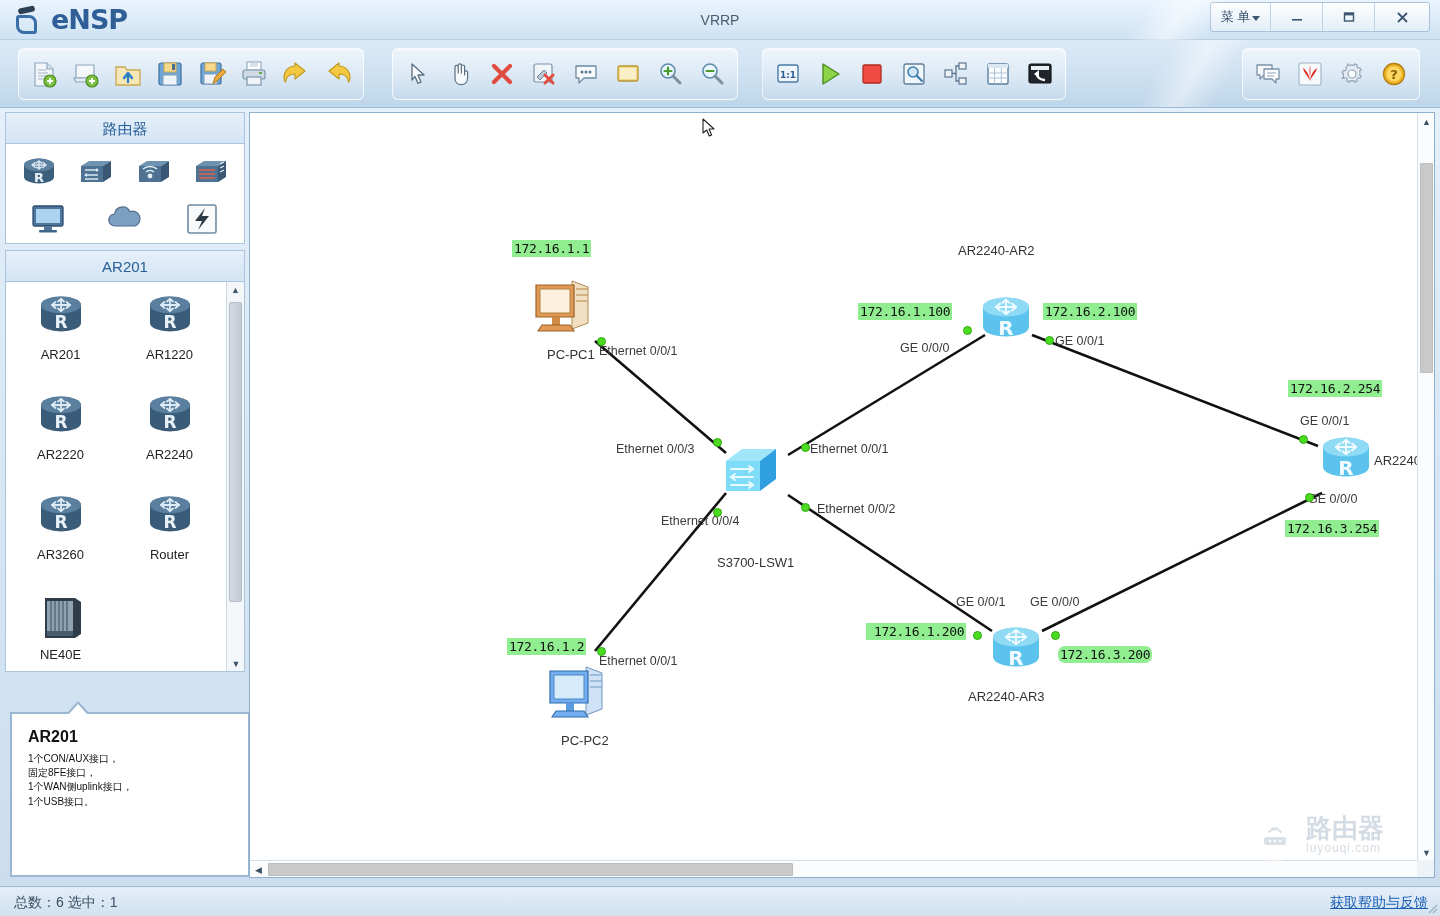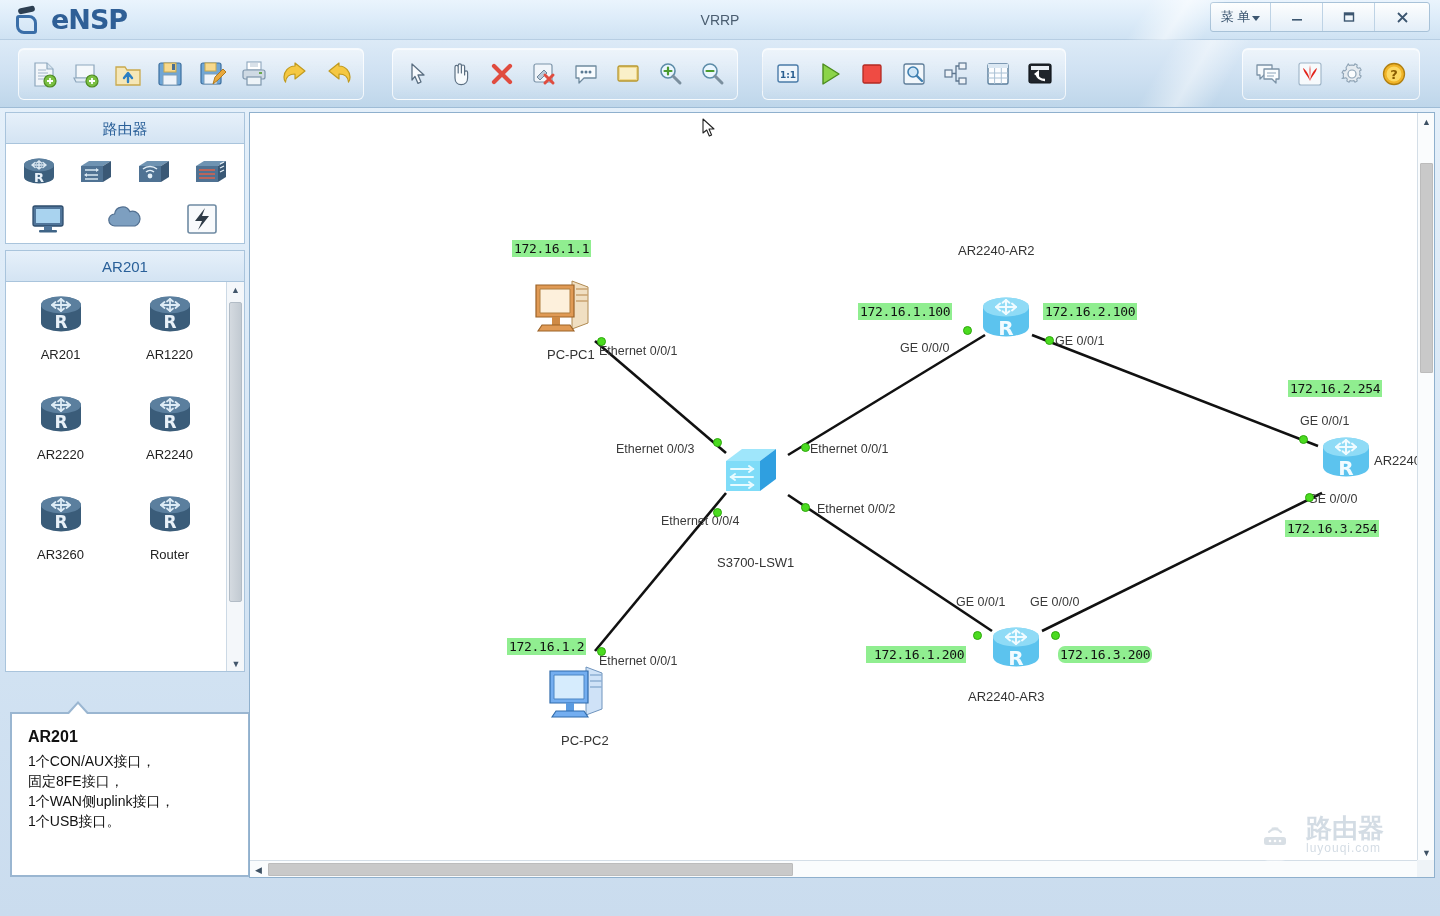--- a/index.html
+++ b/index.html
@@ -80,21 +80,21 @@
   #modelScroll .thumb{position:absolute;left:2px;top:20px;width:13px;height:300px;
     background:linear-gradient(90deg,#d4dae0,#c2cad2);border:1px solid #b2bcc6;border-radius:2px;cursor:pointer;}
 
   #tooltip { position:absolute; left:5px; top:600px; width:240px; height:165px;
     background:#fff; border:2px solid #9ab6d1; }
   #tooltip:before{content:"";position:absolute;left:55px;top:-13px;width:0;height:0;
     border-left:11px solid transparent;border-right:11px solid transparent;border-bottom:12px solid #9ab6d1;}
   #tooltip:after{content:"";position:absolute;left:57px;top:-10px;width:0;height:0;
     border-left:9px solid transparent;border-right:9px solid transparent;border-bottom:10px solid #fff;}
   #ttTitle { font-size:16px; font-weight:bold; color:#111; padding:14px 0 6px 16px; }
-  #ttBody { padding:0 10px 0 16px; font-size:14px; color:#111; line-height:1.42; }
+  #ttBody { padding:0 10px 0 16px; font-size:10px; color:#111; line-height:1.42; }
 
   
   #canvasWrap { position:absolute; left:249px; top:4px; width:1186px; height:766px;
     border:1px solid #8fb0cd; background:#fff; }
   #canvas { position:absolute; left:0; top:0; width:1168px; height:748px; overflow:hidden; }
   #vscroll { position:absolute; right:0; top:0; width:17px; height:748px; background:#fafcfd;
     border-left:1px solid #d4dee7; }
   #hscroll { position:absolute; left:0; bottom:0; width:1168px; height:17px; background:#fafcfd;
     border-top:1px solid #d4dee7; }
   .sbArrow{display:flex;align-items:center;justify-content:center;font-size:9px;color:#3d5164;cursor:pointer;}
@@ -509,20 +509,31 @@
   <ellipse cx="28" cy="13" rx="20" ry="8.5" fill="#5b7f9e"></ellipse>
   <path d="M8 13v18a20 8.5 0 0040 0V13z" fill="#3a5c79"></path>
   <ellipse cx="28" cy="13" rx="20" ry="8.5" fill="#5b7f9e"></ellipse>
   <g stroke="#dcebf5" stroke-width="1.8" fill="none" stroke-linecap="round">
     <path d="M19 13h18M28 7v12"></path>
     <path d="M19 13l3.5-3M19 13l3.5 3M37 13l-3.5-3M37 13l-3.5 3M28 7l-3 2.5M28 7l3 2.5M28 19l-3-2.5M28 19l3-2.5"></path>
   </g>
   <text x="28" y="36" font-size="17" font-weight="bold" fill="#e8f1f8" text-anchor="middle" font-family="DejaVu Sans, sans-serif">R</text>
 </svg></div>
               <div class="mlabel">Router</div>
+            </div>
+            <div class="mcell">
+              <div><svg width="56" height="48" viewBox="0 0 56 48">
+  <path d="M12 6h30l6 4v32l-6 4H12z" fill="#2f3c49"></path>
+  <rect x="14" y="9" width="26" height="30" fill="#8ea2b4"></rect>
+  <g stroke="#4a5c6e" stroke-width="1.2">
+    <path d="M18 9v30M22 9v30M26 9v30M30 9v30M34 9v30"></path>
+  </g>
+  <rect x="14" y="39" width="26" height="5" fill="#4a5c6e"></rect>
+</svg></div>
+              <div class="mlabel">NE40E</div>
             </div>
           </div>
         <div id="modelScroll">
           <div class="arrow">▲</div>
           <div class="thumb"></div>
           <div class="arrow" style="position:absolute;bottom:0;left:0;width:18px;">▼</div>
         </div>
       </div>
 
       <div id="tooltip">
@@ -601,21 +612,21 @@
       <path d="M24 16l4-3.4M24 16l4 3.4M44 16l-4-3.4M44 16l-4 3.4M34 9l-3.4 2.8M34 9l3.4 2.8M34 23l-3.4-2.8M34 23l3.4-2.8"></path>
     </g>
     <text x="34" y="44" font-size="20" font-weight="bold" fill="#f2fbff" text-anchor="middle" font-family="DejaVu Sans, sans-serif">R</text>
   </svg><span class="nlabel" style="left: -14px; top: 68px;">AR2240-AR3</span></div>
             <span class="iplabel" style="left: 262px; top: 127px;">172.16.1.1</span>
             <span class="iplabel" style="left: 257px; top: 525px;">172.16.1.2</span>
             <span class="iplabel" style="left: 608px; top: 190px;">172.16.1.100</span>
             <span class="iplabel" style="left: 793px; top: 190px;">172.16.2.100</span>
             <span class="iplabel" style="left: 1038px; top: 267px;">172.16.2.254</span>
             <span class="iplabel" style="left: 1035px; top: 407px;">172.16.3.254</span>
-            <span class="iplabel" style="left: 616px; top: 533px; padding-left: 8px;">172.16.1.200</span>
+            <span class="iplabel" style="left: 616px; top: 510px; padding-left: 8px;">172.16.1.200</span>
             <span class="iplabel" style="left: 808px; top: 533px; border-radius: 7px;">172.16.3.200</span>
             <span class="iflabel" style="left: 349px; top: 231px;">Ethernet 0/0/1</span>
             <span class="iflabel" style="left: 366px; top: 329px;">Ethernet 0/0/3</span>
             <span class="iflabel" style="left: 560px; top: 329px;">Ethernet 0/0/1</span>
             <span class="iflabel" style="left: 387px; top: 401px; margin-left: 24px;">Ethernet 0/0/4</span>
             <span class="iflabel" style="left: 567px; top: 389px;">Ethernet 0/0/2</span>
             <span class="iflabel" style="left: 349px; top: 541px;">Ethernet 0/0/1</span>
             <span class="iflabel" style="left: 650px; top: 228px;">GE 0/0/0</span>
             <span class="iflabel" style="left: 805px; top: 221px;">GE 0/0/1</span>
             <span class="iflabel" style="left: 1050px; top: 301px;">GE 0/0/1</span>
@@ -663,13 +674,20 @@
           </svg>
         </div>
         <div id="wmTxt">
           <span class="big">路由器</span>
           <span class="small">luyouqi.com</span>
         </div>
       </div>
     </div>
   </div>
 
+  <div id="statusbar">
+    <div id="statusText">总数：6  选中：1</div>
+    <div id="helpLink">获取帮助与反馈</div>
+    <svg id="grip" viewBox="0 0 14 14">
+      <path d="M13 5L5 13M13 9l-4 4" stroke="#9fb4c7" stroke-width="1.4"></path>
+    </svg>
+  </div>
 </div>
 
 </body></html>

